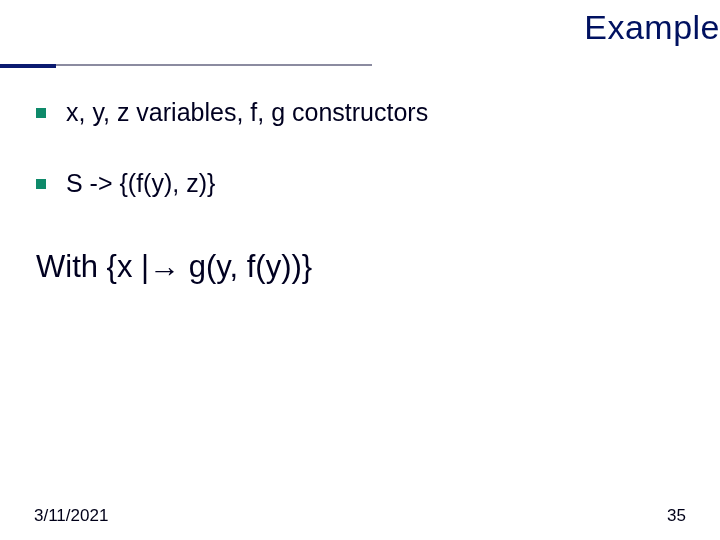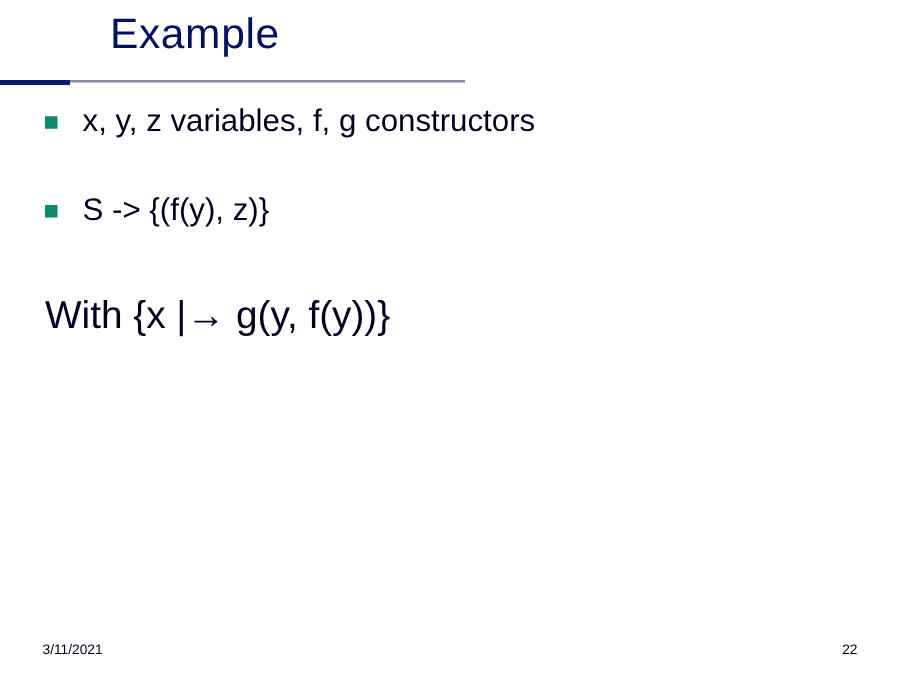--- a/index.html
+++ b/index.html
@@ -11,20 +11,21 @@
     font-family: Verdana, Geneva, sans-serif;
     color: #000030;
     position: relative;
     overflow: hidden;
   }
   .title-wrap {
     position: absolute;
     top: 8px;
     left: 0;
     width: 100%;
+    text-align: right;
   }
   .title {
     font-size: 34px;
     font-weight: 400;
     color: #001160;
     margin-left: 88px;
     letter-spacing: 0.5px;
   }
   .underline-thick {
     position: absolute;
@@ -37,21 +38,21 @@
   .underline-thin {
     position: absolute;
     top: 56px;
     left: 56px;
     height: 2px;
     width: 316px;
     background: #8b8ba0;
   }
   .body {
     position: absolute;
-    top: 80px;
+    top: 95px;
     left: 36px;
     right: 36px;
     font-size: 25px;
     color: #000020;
     line-height: 1.38;
   }
   .bullet-row {
     display: flex;
     align-items: flex-start;
     margin-bottom: 2px;
@@ -69,21 +70,21 @@
   }
   .with-line {
     margin-top: 46px;
     font-size: 31px;
   }
   .footer {
     position: absolute;
     bottom: 14px;
     left: 34px;
     right: 34px;
-    font-size: 11px;
+    font-size: 17px;
     color: #000018;
     display: flex;
     justify-content: space-between;
   }
 </style>
 </head>
 <body>
 
 <div class="title-wrap">
   <div class="title">Example</div>
@@ -102,14 +103,14 @@
   <div class="bullet-row">
     <div class="bullet"></div>
     <div>S -&gt; {(f(y), z)}</div>
   </div>
 
   <div class="with-line">With {x |→ g(y, f(y))}</div>
 </div>
 
 <div class="footer">
   <span>3/11/2021</span>
-  <span>22</span>
+  <span>35</span>
 </div>
 
 </body></html>

